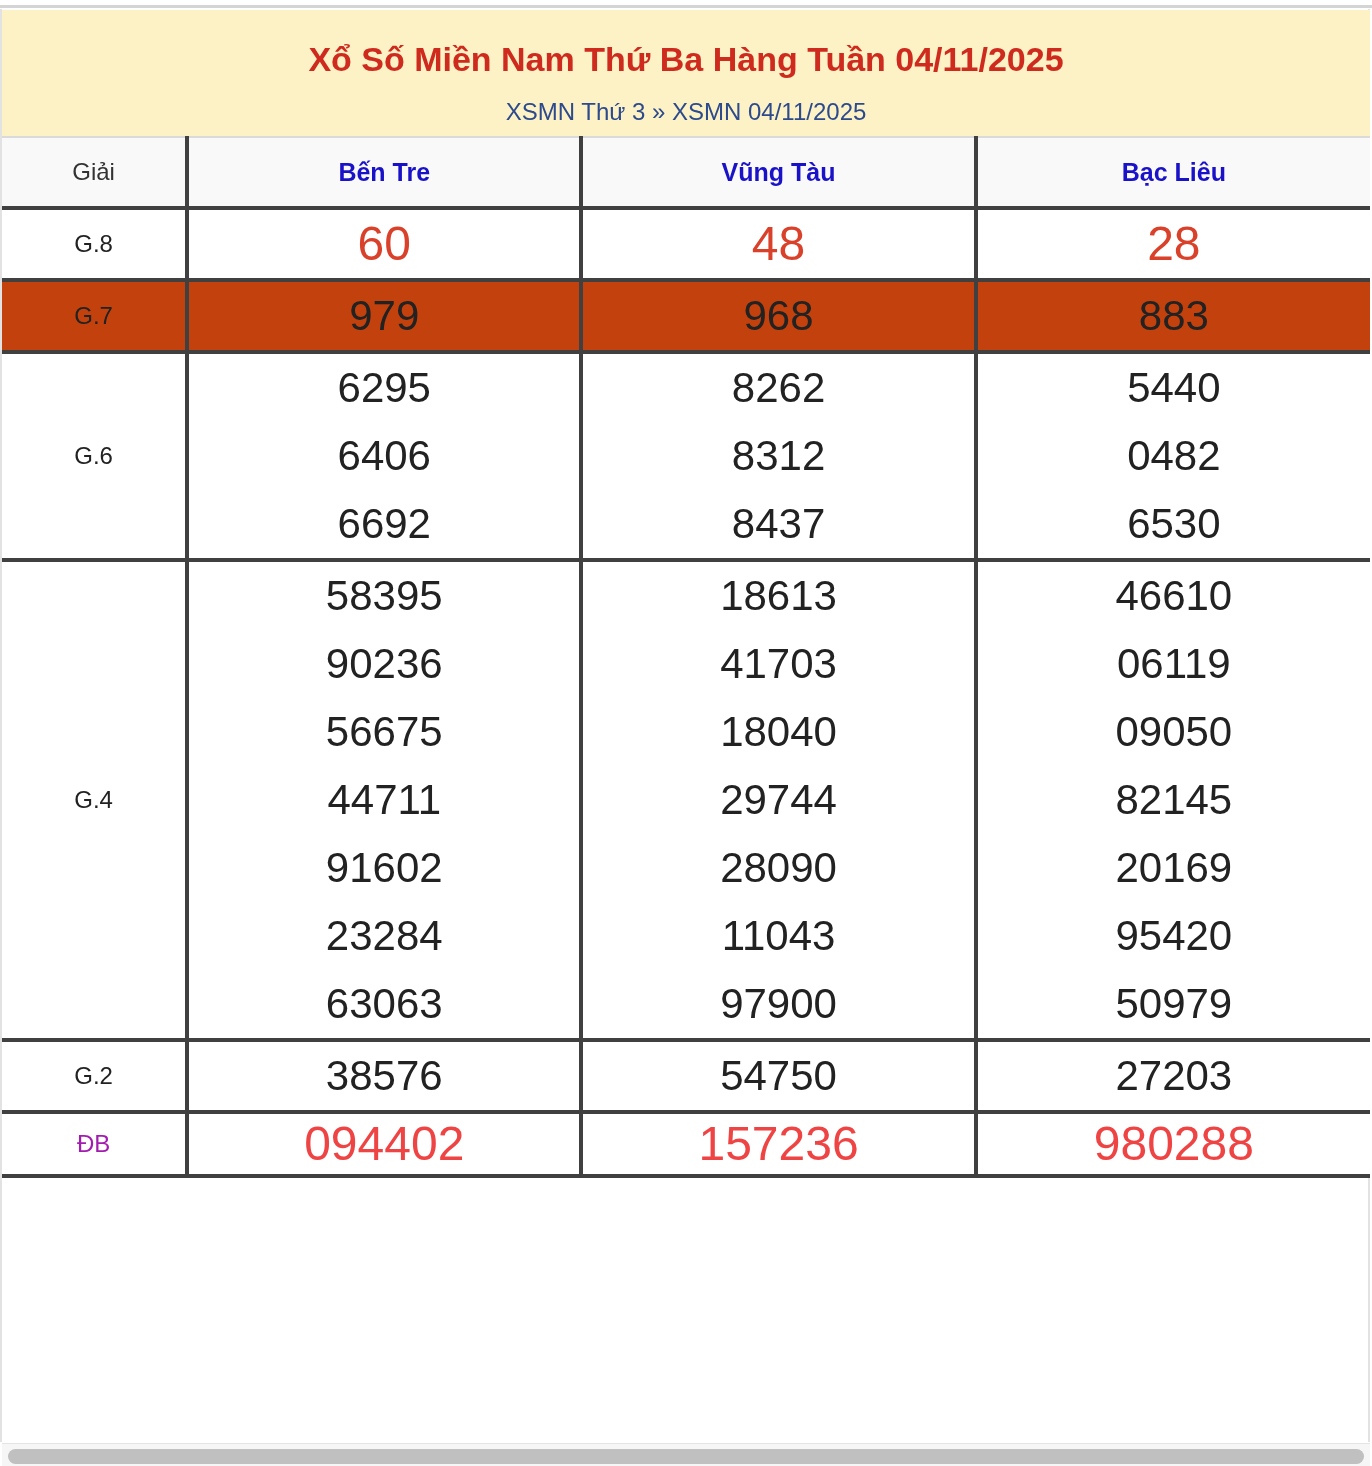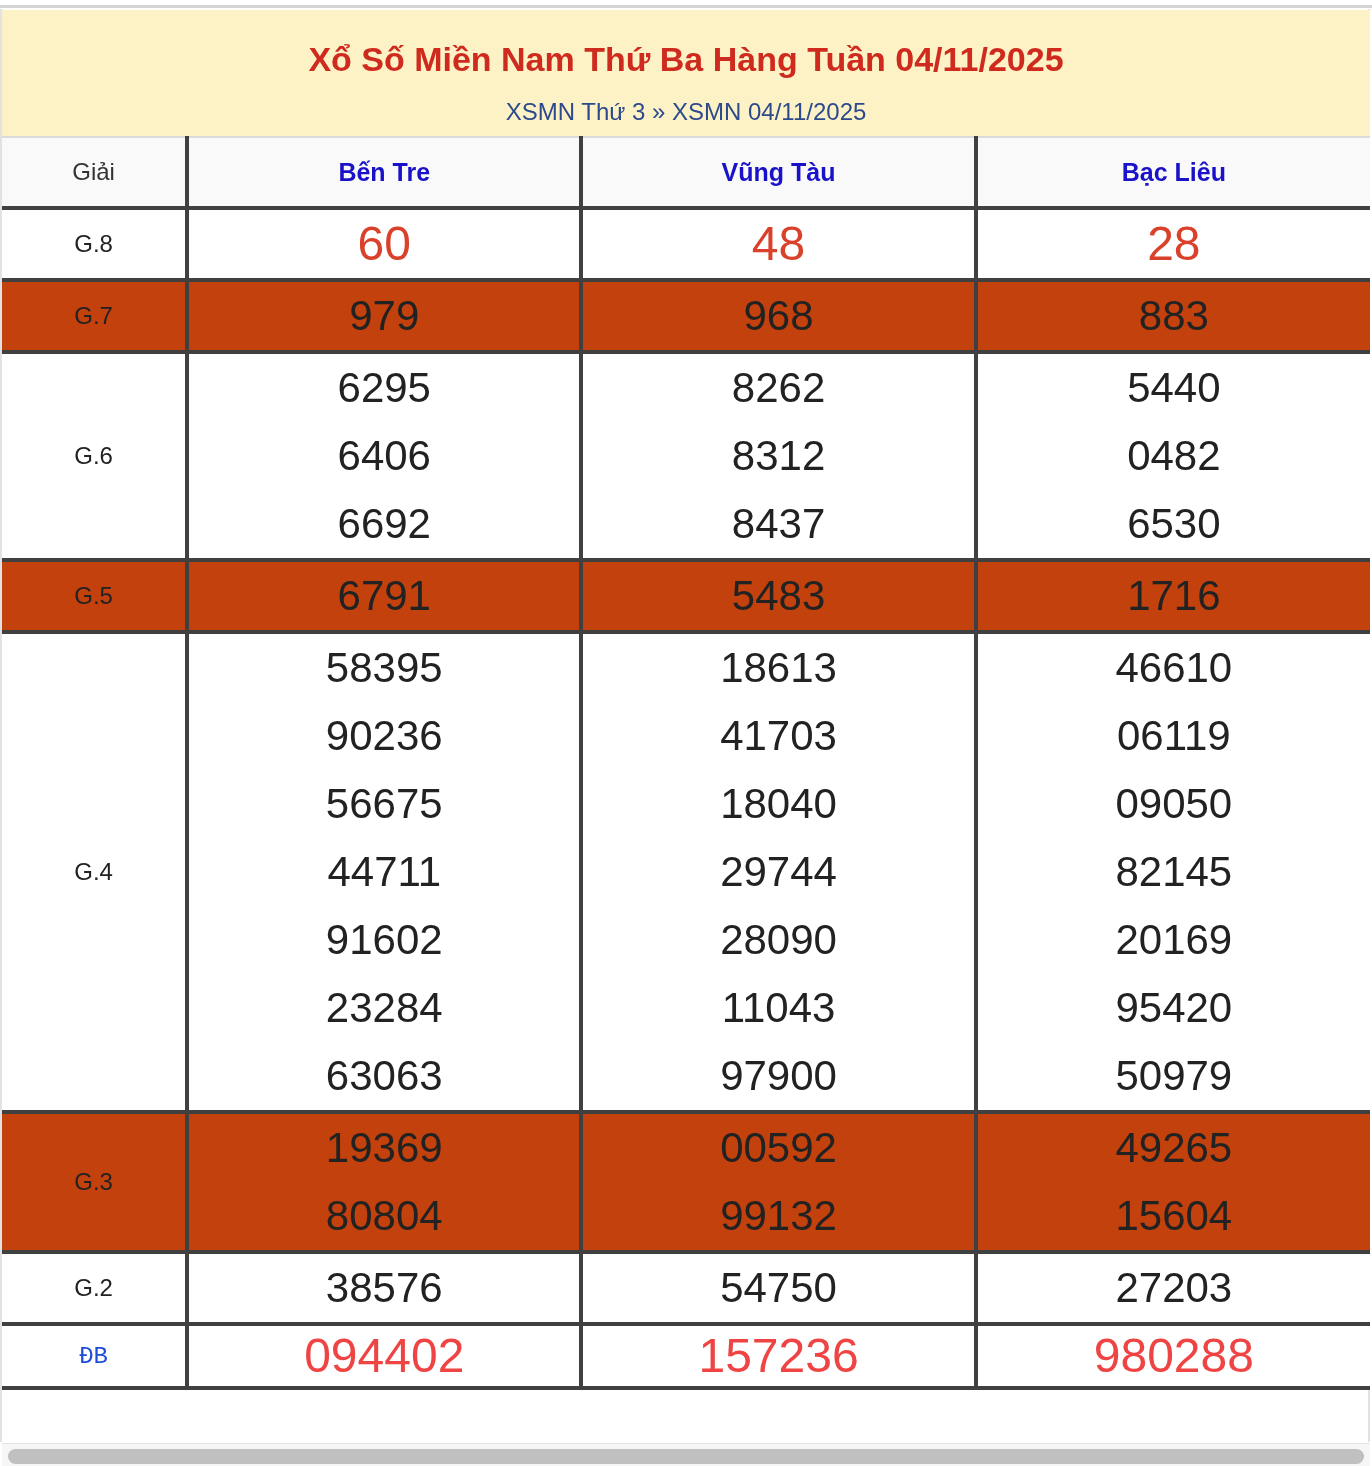--- a/index.html
+++ b/index.html
@@ -85,21 +85,21 @@
   }
   .head-row th.giai {
     font-weight: normal;
     color: #333333;
     font-size: 24px;
   }
   .prize-label {
     font-size: 24px;
     color: #222222;
   }
-  .prize-label.special { color: #1d4ed8; font-family: Liberation Mono, monospace; }
+  .prize-label.special { color: #a21caf; }
   tr.alt td { background: #c2410c; }
   tr.plain td { background: #ffffff; }
   .num {
     display: block;
     height: 68px;
     line-height: 68px;
     font-size: 42px;
     font-weight: normal;
     color: #222222;
   }
@@ -189,32 +189,20 @@
           <span class="num">8312</span>
           <span class="num">8437</span>
         </td>
         <td>
           <span class="num">5440</span>
           <span class="num">0482</span>
           <span class="num">6530</span>
         </td>
       </tr>
 
-      <tr class="alt">
-        <td class="prize-label">G.5</td>
-        <td>
-            <span class="num">6791</span>
-          </td>
-        <td>
-            <span class="num">5483</span>
-          </td>
-        <td>
-            <span class="num">1716</span>
-          </td>
-      </tr>
 
       <tr class="plain">
         <td class="prize-label">G.4</td>
         <td>
           <span class="num">58395</span>
           <span class="num">90236</span>
           <span class="num">56675</span>
           <span class="num">44711</span>
           <span class="num">91602</span>
           <span class="num">23284</span>
@@ -233,35 +221,20 @@
           <span class="num">46610</span>
           <span class="num">06119</span>
           <span class="num">09050</span>
           <span class="num">82145</span>
           <span class="num">20169</span>
           <span class="num">95420</span>
           <span class="num">50979</span>
         </td>
       </tr>
 
-      <tr class="alt">
-        <td class="prize-label">G.3</td>
-        <td>
-          <span class="num">19369</span>
-          <span class="num">80804</span>
-        </td>
-        <td>
-          <span class="num">00592</span>
-          <span class="num">99132</span>
-        </td>
-        <td>
-          <span class="num">49265</span>
-          <span class="num">15604</span>
-        </td>
-      </tr>
 
       <tr class="plain">
         <td class="prize-label">G.2</td>
         <td>
             <span class="num">38576</span>
           </td>
         <td>
             <span class="num">54750</span>
           </td>
         <td>

